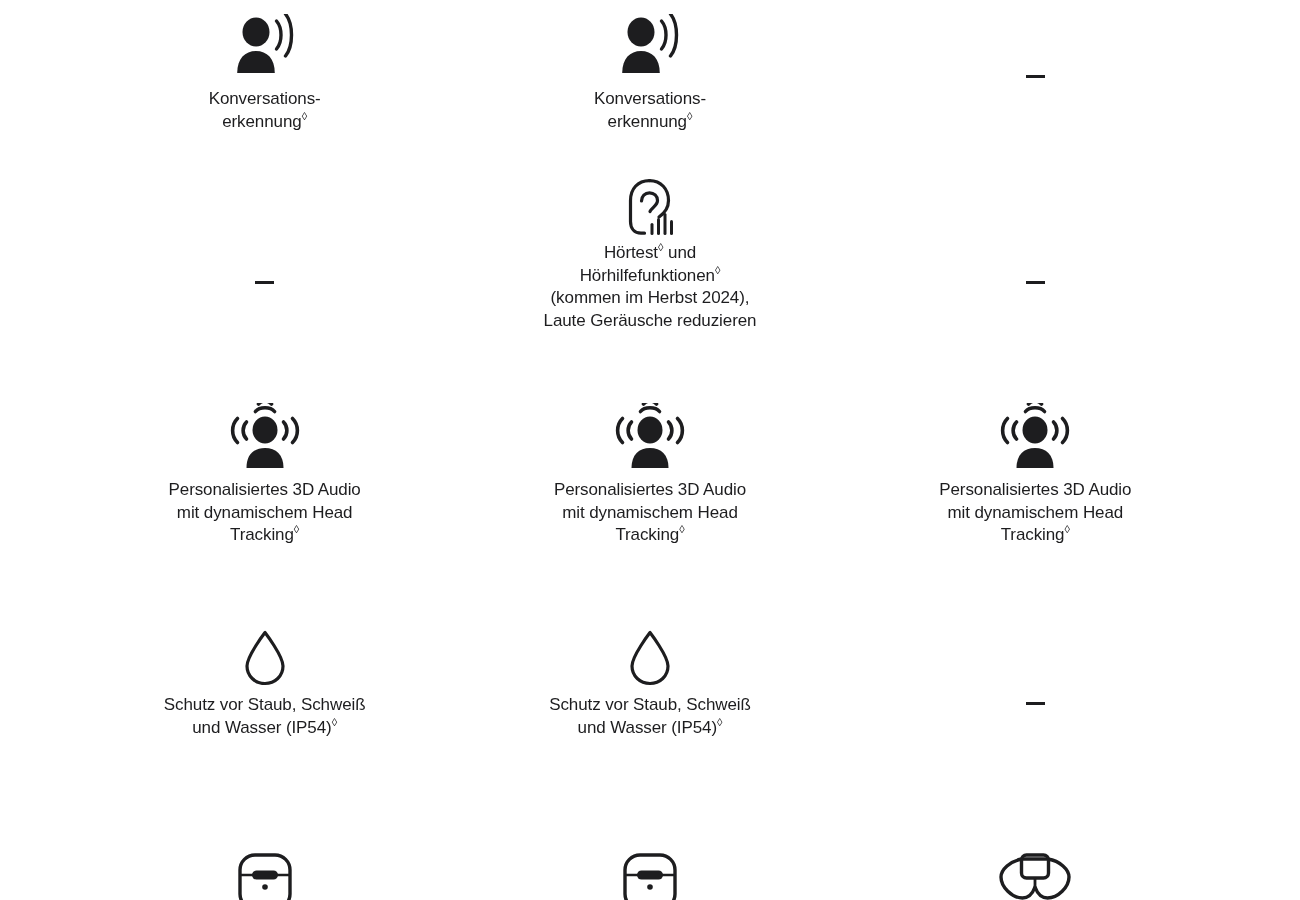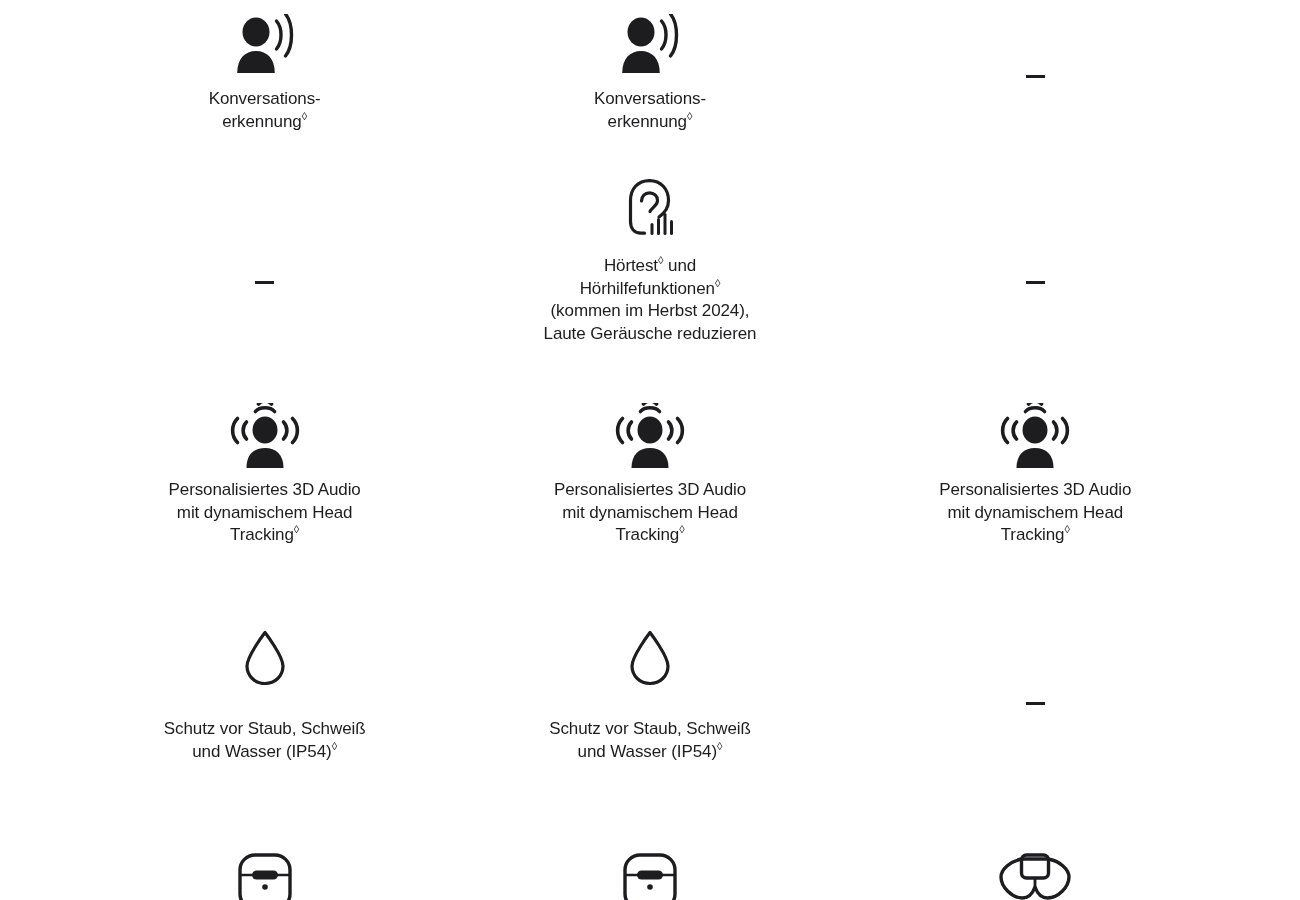--- a/index.html
+++ b/index.html
@@ -84,28 +84,28 @@
     background: #1d1d1f;
     border-radius: 0;
   }
 
   
   .row-conversation .icon-wrap { margin-top: 14px; }
   .row-conversation .cell-label { margin-top: 14px; }
   .row-conversation .dash-holder { margin-top: 75px; }
 
   .row-hearing .icon-wrap { margin-top: 10px; }
-  .row-hearing .cell-label { margin-top: 13px; }
+  .row-hearing .cell-label { margin-top: 0; }
   .row-hearing .dash-holder { margin-top: 113px; }
 
   .row-spatial .icon-wrap { margin-top: 5px; }
   .row-spatial .cell-label { }
 
   .row-water .icon-wrap { margin-top: 17px; }
-  .row-water .cell-label { margin-top: 32px; }
+  .row-water .cell-label { margin-top: 8px; }
   .row-water .dash-holder { margin-top: 89px; }
 
   .row-case .icon-wrap { margin-top: 8px; }
 
   svg { display: block; }
 </style>
 </head>
 <body>
 
 <div class="compare-grid">

